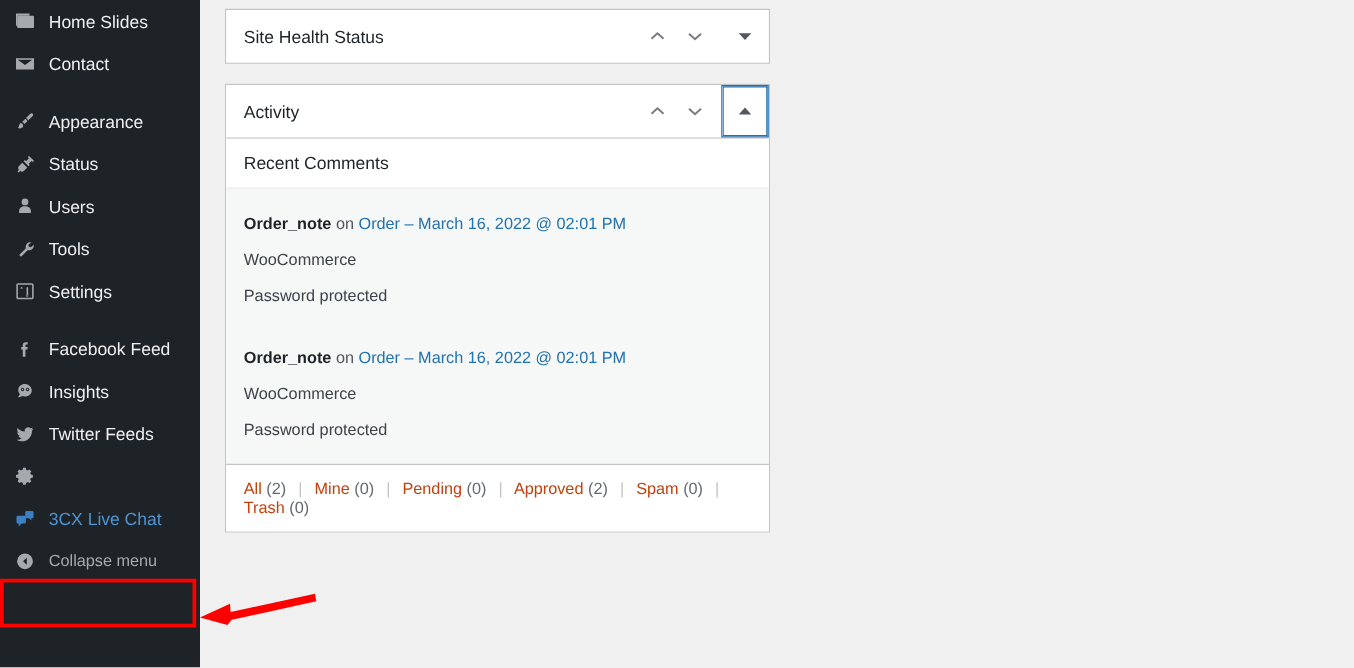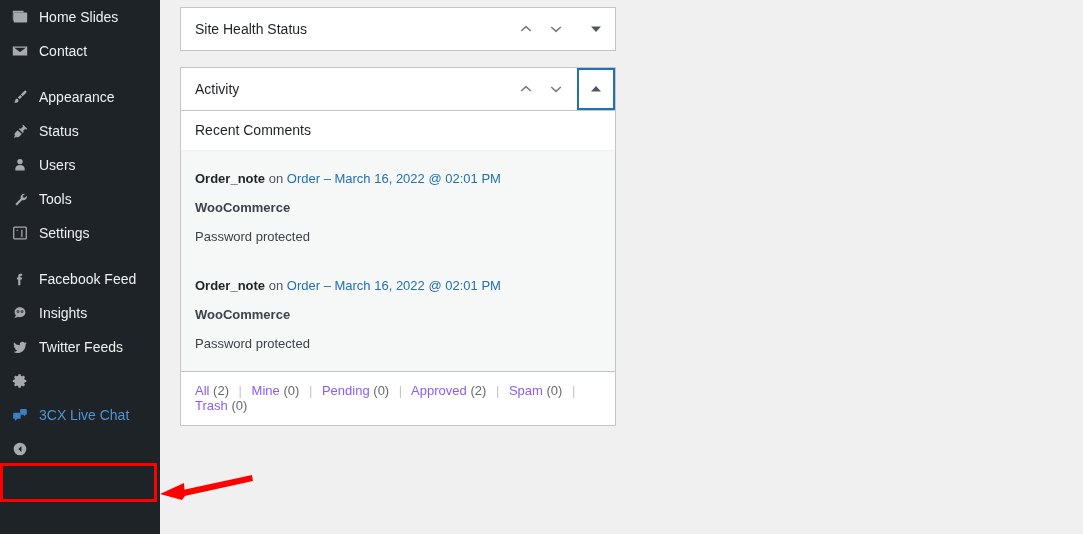--- a/index.html
+++ b/index.html
@@ -121,32 +121,32 @@
   .rc-list {
     background: #f6f7f7;
     border-top: 1px solid #f0f0f1;
     padding: 8px 0 14px 0;
   }
   .rc-item { padding: 12px 14px 6px 14px; }
   .rc-line1 { font-size: 13px; color: #50575e; margin-bottom: 14px; }
   .rc-author { font-weight: bold; color: #1d2327; }
   .rc-on { color: #50575e; }
   .rc-link { color: #2271b1; text-decoration: none; cursor: pointer; }
-  .rc-excerpt { font-size: 13px; color: #3c434a; margin-bottom: 14px; font-weight: bold; }
+  .rc-excerpt { font-size: 13px; color: #3c434a; margin-bottom: 14px; }
   .rc-protected { font-size: 13px; color: #3c434a; }
   .rc-gap { height: 16px; }
 
   .pb-footer {
     background: #fff;
     border-top: 1px solid #c3c4c7;
     padding: 11px 14px 12px 14px;
     font-size: 13px;
     color: #50575e;
   }
-  .flt { color: #8b5cf6; text-decoration: none; cursor: pointer; }
+  .flt { color: #c2410c; text-decoration: none; cursor: pointer; }
   .flt-count { color: #646970; }
   .flt-sep { color: #c3c4c7; padding: 0 6px; }
 </style>
 </head>
 <body>
 
 <div id="app">
 
   <nav id="sidebar">
 
@@ -273,20 +273,21 @@
       </div>
     </div>
 
     <div class="menu-item collapse">
       <span class="mi-ico">
         <svg width="18" height="18" viewBox="0 0 20 20" fill="currentColor">
             <circle cx="10" cy="10" r="7"></circle>
             <path d="M11.6 6.8L8.2 10l3.4 3.2V6.8z" fill="#1d2327"></path>
           </svg>
       </span>
+      <span class="mi-label">Collapse menu</span>
     </div>
 
     <div id="redbox"></div>
   </nav>
 
   <svg id="redarrow" viewBox="0 0 120 60">
     <g fill="#ff0000" stroke="none">
       <polygon points="0,44 24,33 25,46 22,50"></polygon>
       <path d="M18,41 L92,25 L93,31 L20,47 Z"></path>
     </g>

